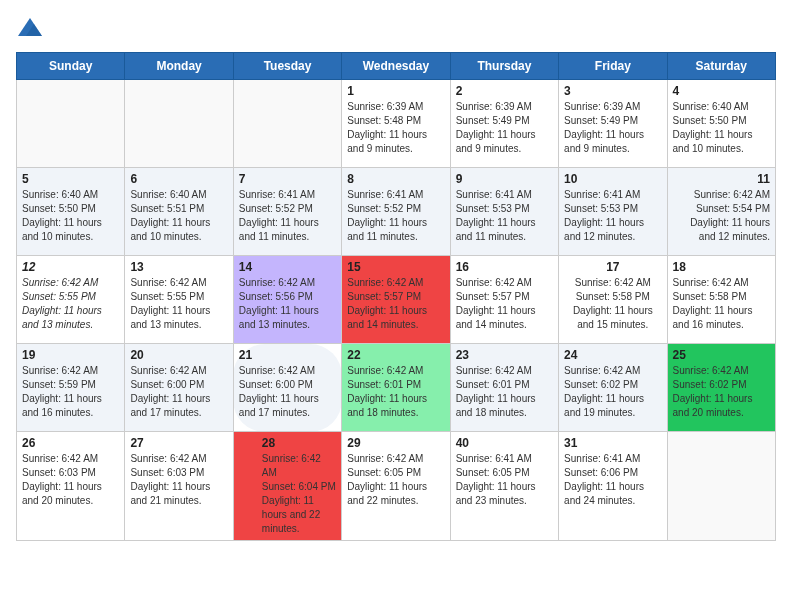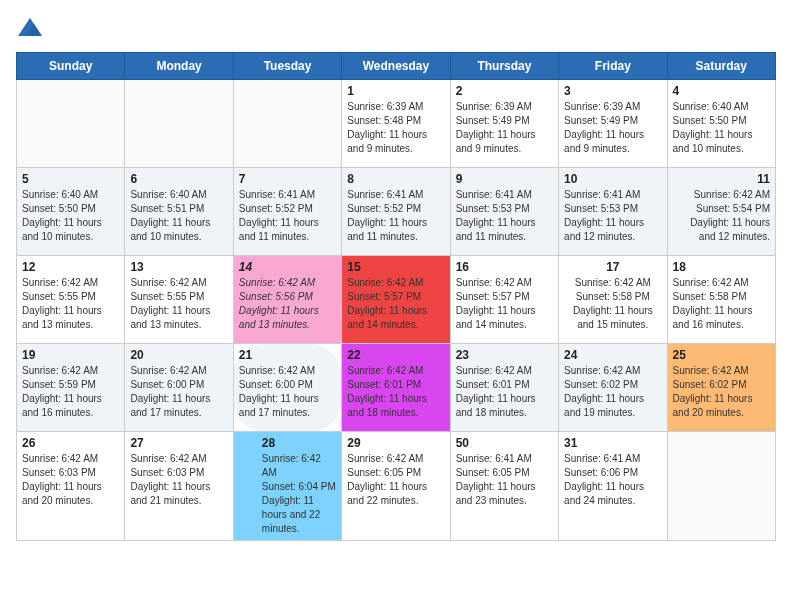--- a/index.html
+++ b/index.html
@@ -175,29 +175,29 @@
         <td style="background: rgb(240, 244, 249);">
           <span class="day-num">10</span>
           <div class="cell-info">Sunrise: 6:41 AM<br>Sunset: 5:53 PM<br>Daylight: 11 hours and 12 minutes.</div>
         </td>
         <td style="background: rgb(240, 244, 249); text-align: right;">
           <span class="day-num">11</span>
           <div class="cell-info">Sunrise: 6:42 AM<br>Sunset: 5:54 PM<br>Daylight: 11 hours and 12 minutes.</div>
         </td>
       </tr>
       <tr>
-        <td style="background: rgb(255, 255, 255);">
+        <td style="background: rgb(255, 255, 255); font-style: italic;">
           <span class="day-num">12</span>
           <div class="cell-info">Sunrise: 6:42 AM<br>Sunset: 5:55 PM<br>Daylight: 11 hours and 13 minutes.</div>
         </td>
         <td style="background: rgb(255, 255, 255); margin-top: 43px;">
           <span class="day-num">13</span>
           <div class="cell-info">Sunrise: 6:42 AM<br>Sunset: 5:55 PM<br>Daylight: 11 hours and 13 minutes.</div>
         </td>
-        <td style="background: #f9a8d4; font-style: italic;">
+        <td style="background: #c4b5fd;">
           <span class="day-num">14</span>
           <div class="cell-info">Sunrise: 6:42 AM<br>Sunset: 5:56 PM<br>Daylight: 11 hours and 13 minutes.</div>
         </td>
         <td style="background: #ef4444;">
           <span class="day-num">15</span>
           <div class="cell-info">Sunrise: 6:42 AM<br>Sunset: 5:57 PM<br>Daylight: 11 hours and 14 minutes.</div>
         </td>
         <td style="background: rgb(255, 255, 255);">
           <span class="day-num">16</span>
           <div class="cell-info">Sunrise: 6:42 AM<br>Sunset: 5:57 PM<br>Daylight: 11 hours and 14 minutes.</div>
@@ -217,56 +217,56 @@
           <div class="cell-info">Sunrise: 6:42 AM<br>Sunset: 5:59 PM<br>Daylight: 11 hours and 16 minutes.</div>
         </td>
         <td style="background: rgb(240, 244, 249);">
           <span class="day-num">20</span>
           <div class="cell-info">Sunrise: 6:42 AM<br>Sunset: 6:00 PM<br>Daylight: 11 hours and 17 minutes.</div>
         </td>
         <td style="background: rgb(240, 244, 249); border-radius: 32px;">
           <span class="day-num">21</span>
           <div class="cell-info">Sunrise: 6:42 AM<br>Sunset: 6:00 PM<br>Daylight: 11 hours and 17 minutes.</div>
         </td>
-        <td style="background: #d946ef;">
+        <td style="background: #86efac;">
           <span class="day-num">22</span>
           <div class="cell-info">Sunrise: 6:42 AM<br>Sunset: 6:01 PM<br>Daylight: 11 hours and 18 minutes.</div>
         </td>
         <td style="background: rgb(240, 244, 249);">
           <span class="day-num">23</span>
           <div class="cell-info">Sunrise: 6:42 AM<br>Sunset: 6:01 PM<br>Daylight: 11 hours and 18 minutes.</div>
         </td>
         <td style="background: rgb(240, 244, 249);">
           <span class="day-num">24</span>
           <div class="cell-info">Sunrise: 6:42 AM<br>Sunset: 6:02 PM<br>Daylight: 11 hours and 19 minutes.</div>
         </td>
-        <td style="background: #fdba74;">
+        <td style="background: #22c55e;">
           <span class="day-num">25</span>
           <div class="cell-info">Sunrise: 6:42 AM<br>Sunset: 6:02 PM<br>Daylight: 11 hours and 20 minutes.</div>
         </td>
       </tr>
       <tr>
         <td style="background: rgb(255, 255, 255);">
           <span class="day-num">26</span>
           <div class="cell-info">Sunrise: 6:42 AM<br>Sunset: 6:03 PM<br>Daylight: 11 hours and 20 minutes.</div>
         </td>
         <td style="background: rgb(255, 255, 255);">
           <span class="day-num">27</span>
           <div class="cell-info">Sunrise: 6:42 AM<br>Sunset: 6:03 PM<br>Daylight: 11 hours and 21 minutes.</div>
         </td>
-        <td style="background: #7dd3fc; padding-left: 28px;">
+        <td style="background: #ef4444; padding-left: 28px;">
           <span class="day-num">28</span>
           <div class="cell-info">Sunrise: 6:42 AM<br>Sunset: 6:04 PM<br>Daylight: 11 hours and 22 minutes.</div>
         </td>
         <td style="background: rgb(255, 255, 255);">
           <span class="day-num">29</span>
           <div class="cell-info">Sunrise: 6:42 AM<br>Sunset: 6:05 PM<br>Daylight: 11 hours and 22 minutes.</div>
         </td>
         <td style="background: rgb(255, 255, 255);">
-          <span class="day-num">50</span>
+          <span class="day-num">40</span>
           <div class="cell-info">Sunrise: 6:41 AM<br>Sunset: 6:05 PM<br>Daylight: 11 hours and 23 minutes.</div>
         </td>
         <td style="background: rgb(255, 255, 255);">
           <span class="day-num">31</span>
           <div class="cell-info">Sunrise: 6:41 AM<br>Sunset: 6:06 PM<br>Daylight: 11 hours and 24 minutes.</div>
         </td>
         <td class="empty-cell"></td>
       </tr>
     </tbody>
 </table>

